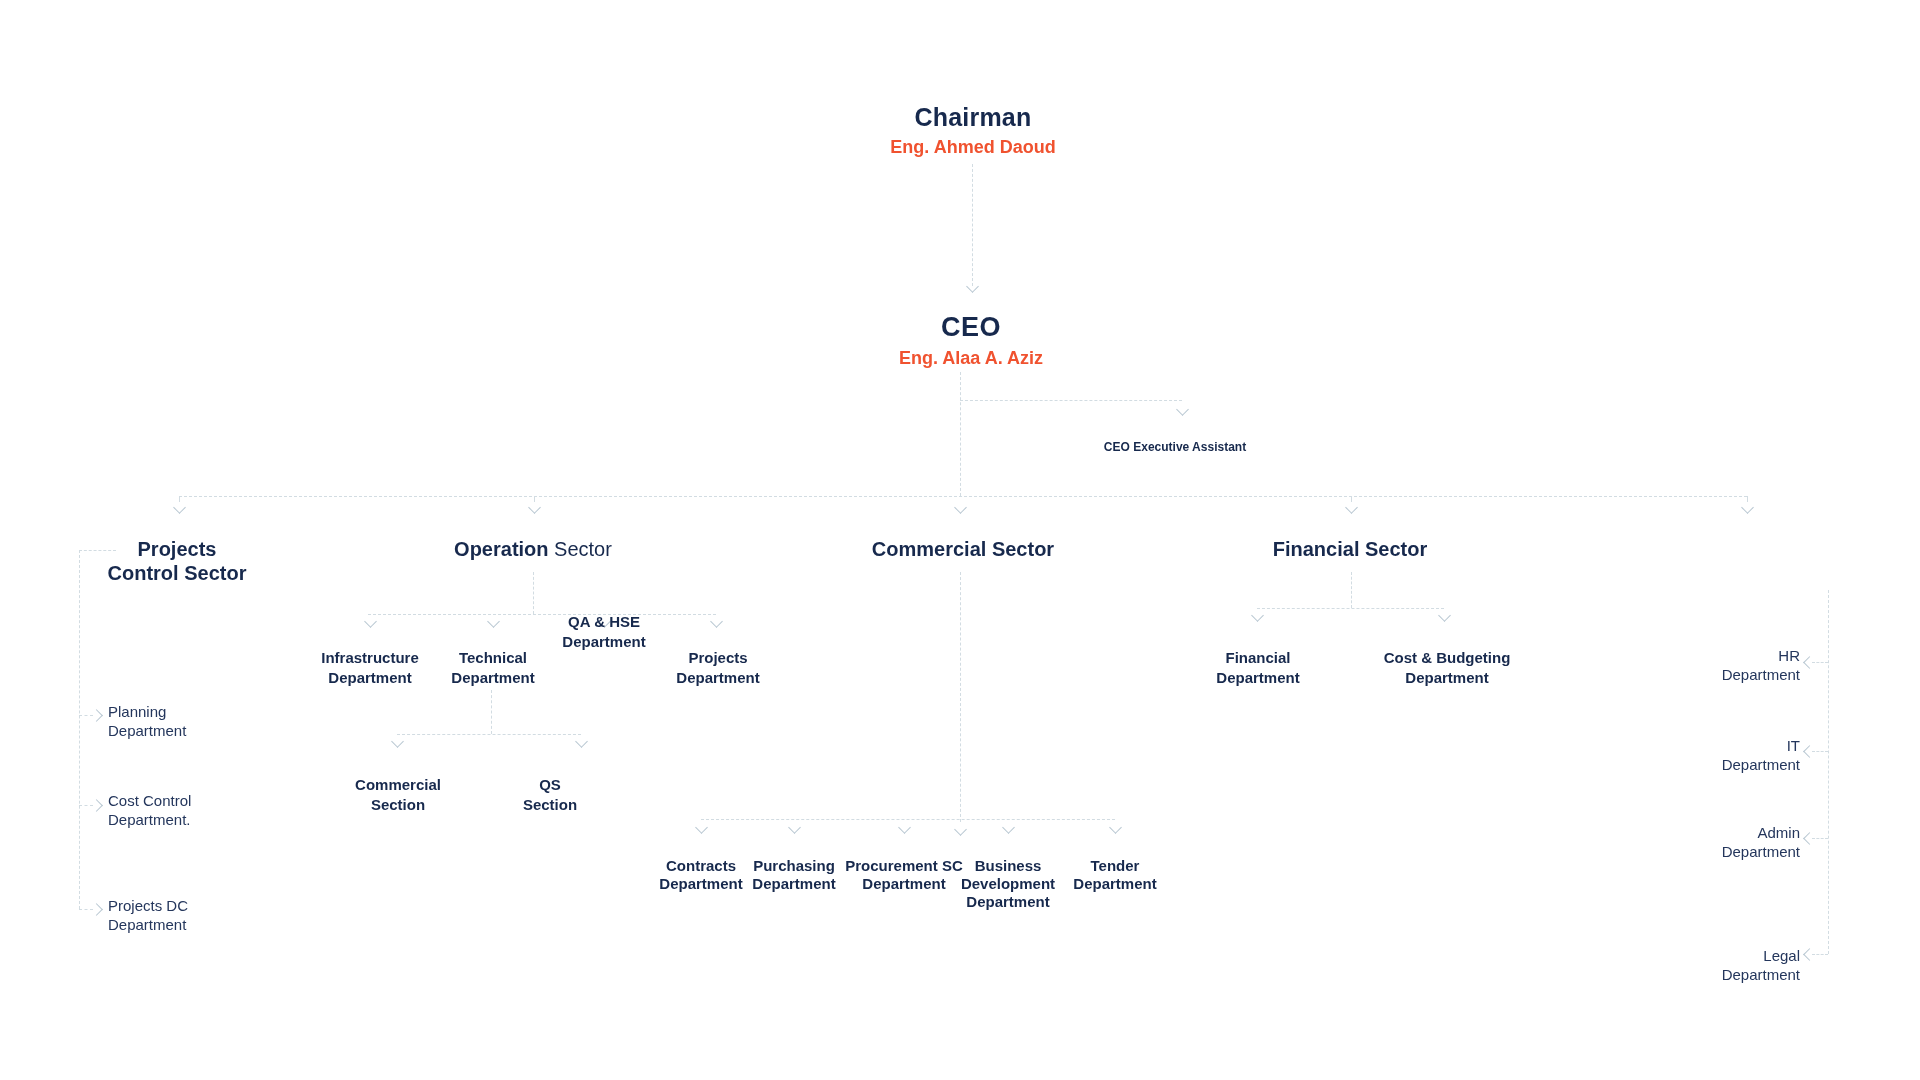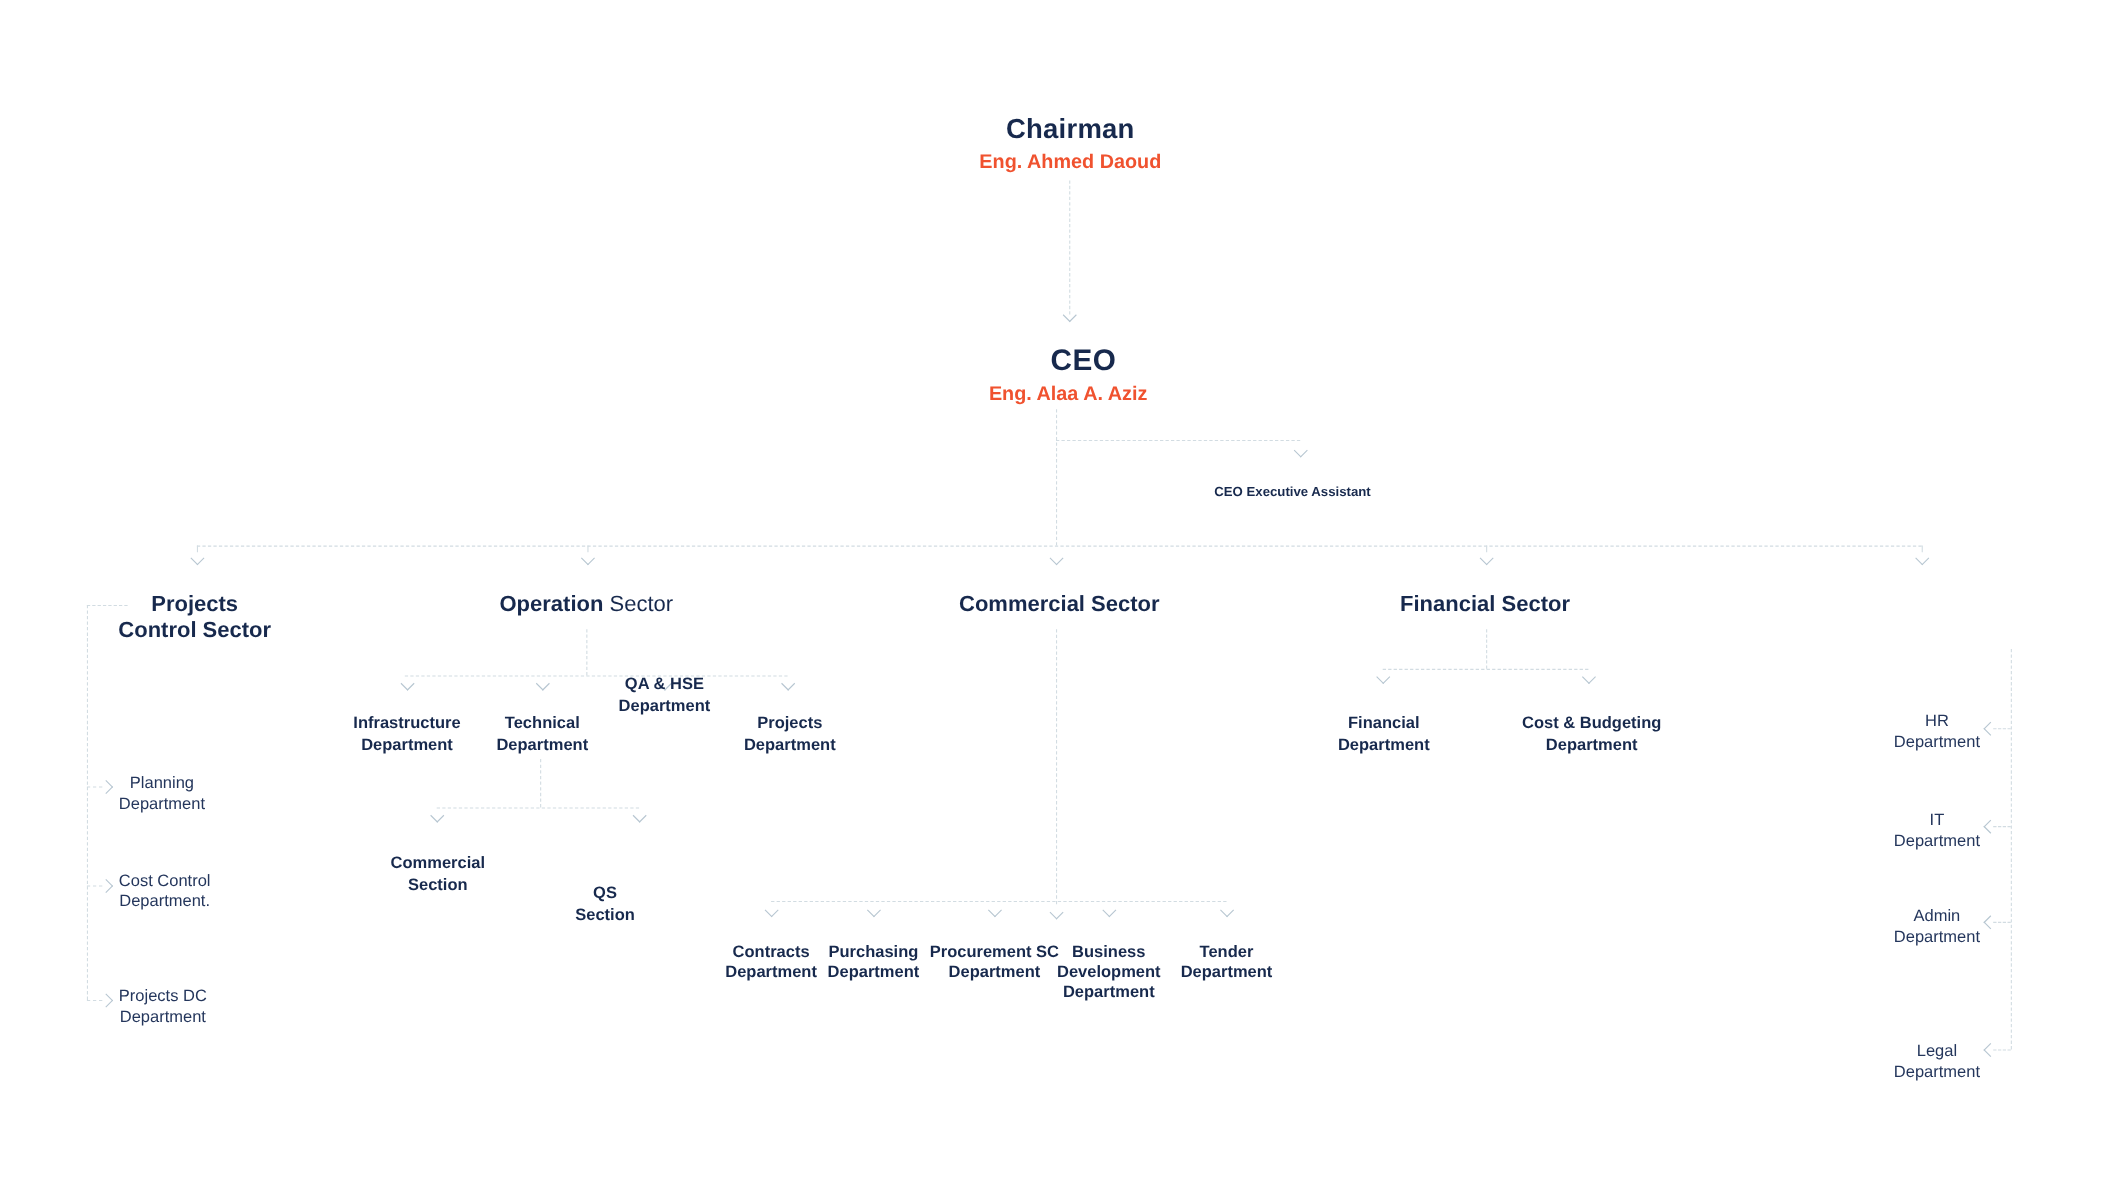--- a/index.html
+++ b/index.html
@@ -10,28 +10,28 @@
   }
   html,body{margin:0;padding:0;background:#ffffff;}
   #canvas{
     position:relative;width:1920px;height:1080px;background:#ffffff;overflow:hidden;
     font-family:"Liberation Sans",sans-serif;color:var(--navy);
   }
   .node{position:absolute;transform:translateX(-50%);text-align:center;white-space:pre-line;color:var(--navy);}
   .node-left{position:absolute;text-align:left;white-space:pre-line;color:var(--navy);}
   .node-right{position:absolute;text-align:right;white-space:pre-line;color:var(--navy);}
   .title-xl{font-size:25px;font-weight:700;letter-spacing:.2px;}
-  .title-ceo{font-size:27px;font-weight:600;letter-spacing:.5px;margin-left:14px;}
+  .title-ceo{font-size:27px;font-weight:600;letter-spacing:.5px;}
   .name-orange{font-size:18px;font-weight:700;color:var(--orange);}
   .exec{font-size:12px;font-weight:700;}
   .sector{font-size:20px;font-weight:700;line-height:24px;}
   .sector .light{font-weight:500;}
   .dept{font-size:15px;font-weight:600;line-height:20px;}
   .dept-sm{font-size:15px;font-weight:600;line-height:18px;}
-  .side{font-size:15px;font-weight:400;line-height:19px;color:#24365c;text-align:center;}
+  .side{font-size:15px;font-weight:400;line-height:19px;color:#24365c;}
   .hline{position:absolute;border-top:1px dashed var(--line);height:0;}
   .vline{position:absolute;border-left:1px dashed var(--line);width:0;}
   .chev{position:absolute;width:8px;height:8px;border-right:1.4px solid var(--arrow);border-bottom:1.4px solid var(--arrow);}
   .chev.down{transform:rotate(45deg);}
   .chev.right{transform:rotate(-45deg);}
   .chev.left{transform:rotate(135deg);}
 </style>
 </head>
 <body>
 
@@ -97,21 +97,21 @@
 Department</div>
   <div class="node dept" style="left:718px;top:648px">Projects
 Department</div>
 
   <div class="vline" style="left:491px;top:690px;height:44px"></div>
   <div class="hline" style="left:397px;top:734px;width:184px"></div>
   <div class="chev down" style="left:393px;top:737px"></div>
   <div class="chev down" style="left:577px;top:737px"></div>
   <div class="node dept" style="left:398px;top:775px">Commercial
 Section</div>
-  <div class="node dept" style="left:550px;top:802px">QS
+  <div class="node dept" style="left:550px;top:775px">QS
 Section</div>
 
   <div class="vline" style="left:960px;top:572px;height:250px"></div>
   <div class="hline" style="left:701px;top:819px;width:414px"></div>
   <div class="chev down" style="left:697px;top:823px"></div>
   <div class="chev down" style="left:790px;top:823px"></div>
   <div class="chev down" style="left:900px;top:823px"></div>
   <div class="chev down" style="left:956px;top:825px"></div>
   <div class="chev down" style="left:1004px;top:823px"></div>
   <div class="chev down" style="left:1111px;top:823px"></div>

